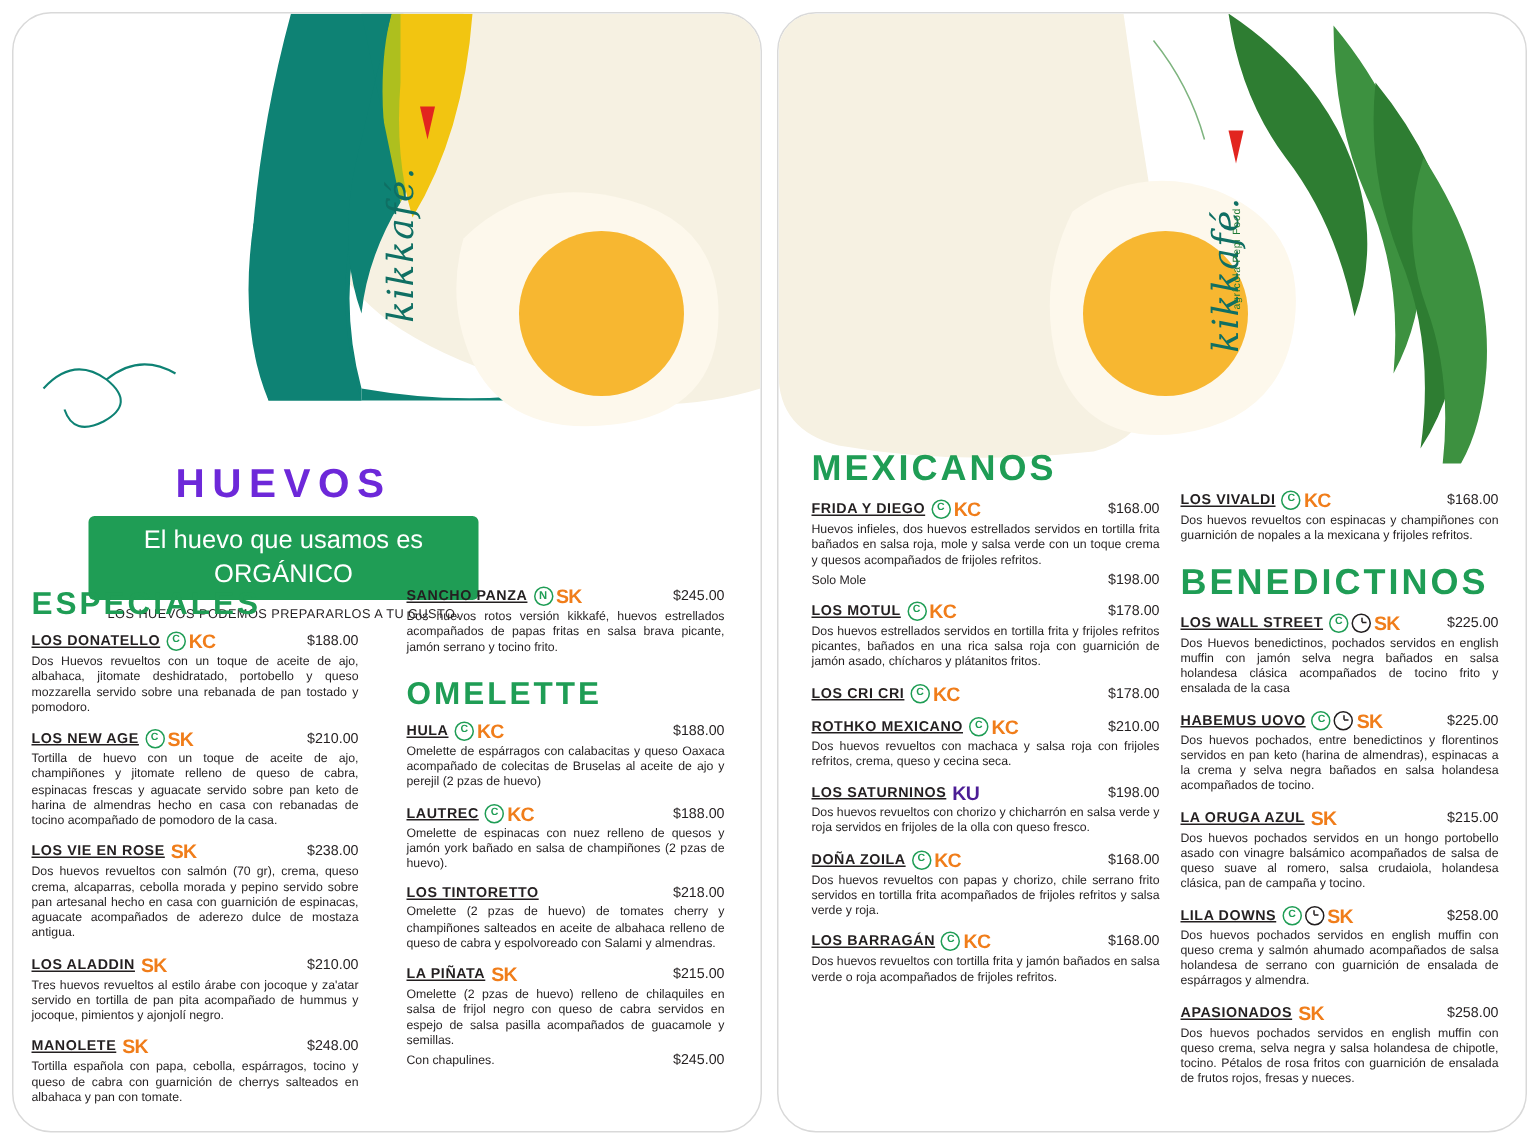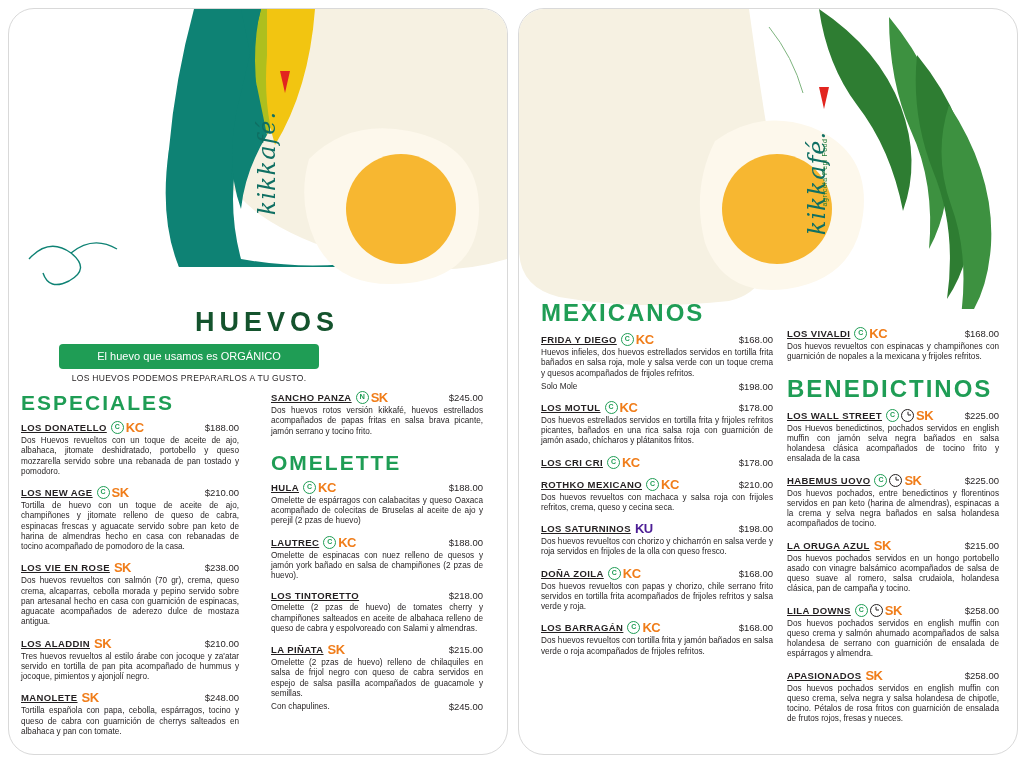--- a/index.html
+++ b/index.html
@@ -62,33 +62,33 @@
     font-family: "Liberation Sans", sans-serif;
     font-weight: bold;
     letter-spacing: 2px;
     color: #1f9d55;
     font-size: 21px;
     margin: 0 0 6px 0;
   }
   .sec-title.big { font-size: 24px; }
 
   .huevos-title {
-    text-align: right;
+    text-align: center;
     font-size: 27px;
     letter-spacing: 5px;
-    color: #14532d;
+    color: #6d28d9;
     font-weight: bold;
     margin: 0;
   }
   .organic-band {
     background: #1f9d55;
     color: #ffffff;
     border-radius: 4px;
     text-align: center;
-    font-size: 11px;
+    font-size: 17px;
     line-height: 1.35;
     padding: 5px 10px;
     margin: 6px 20px 4px 20px;
   }
   .prep-note {
     text-align: center;
     font-size: 8.5px;
     letter-spacing: .3px;
     margin: 0 0 8px 0;
     color: #231f20;

